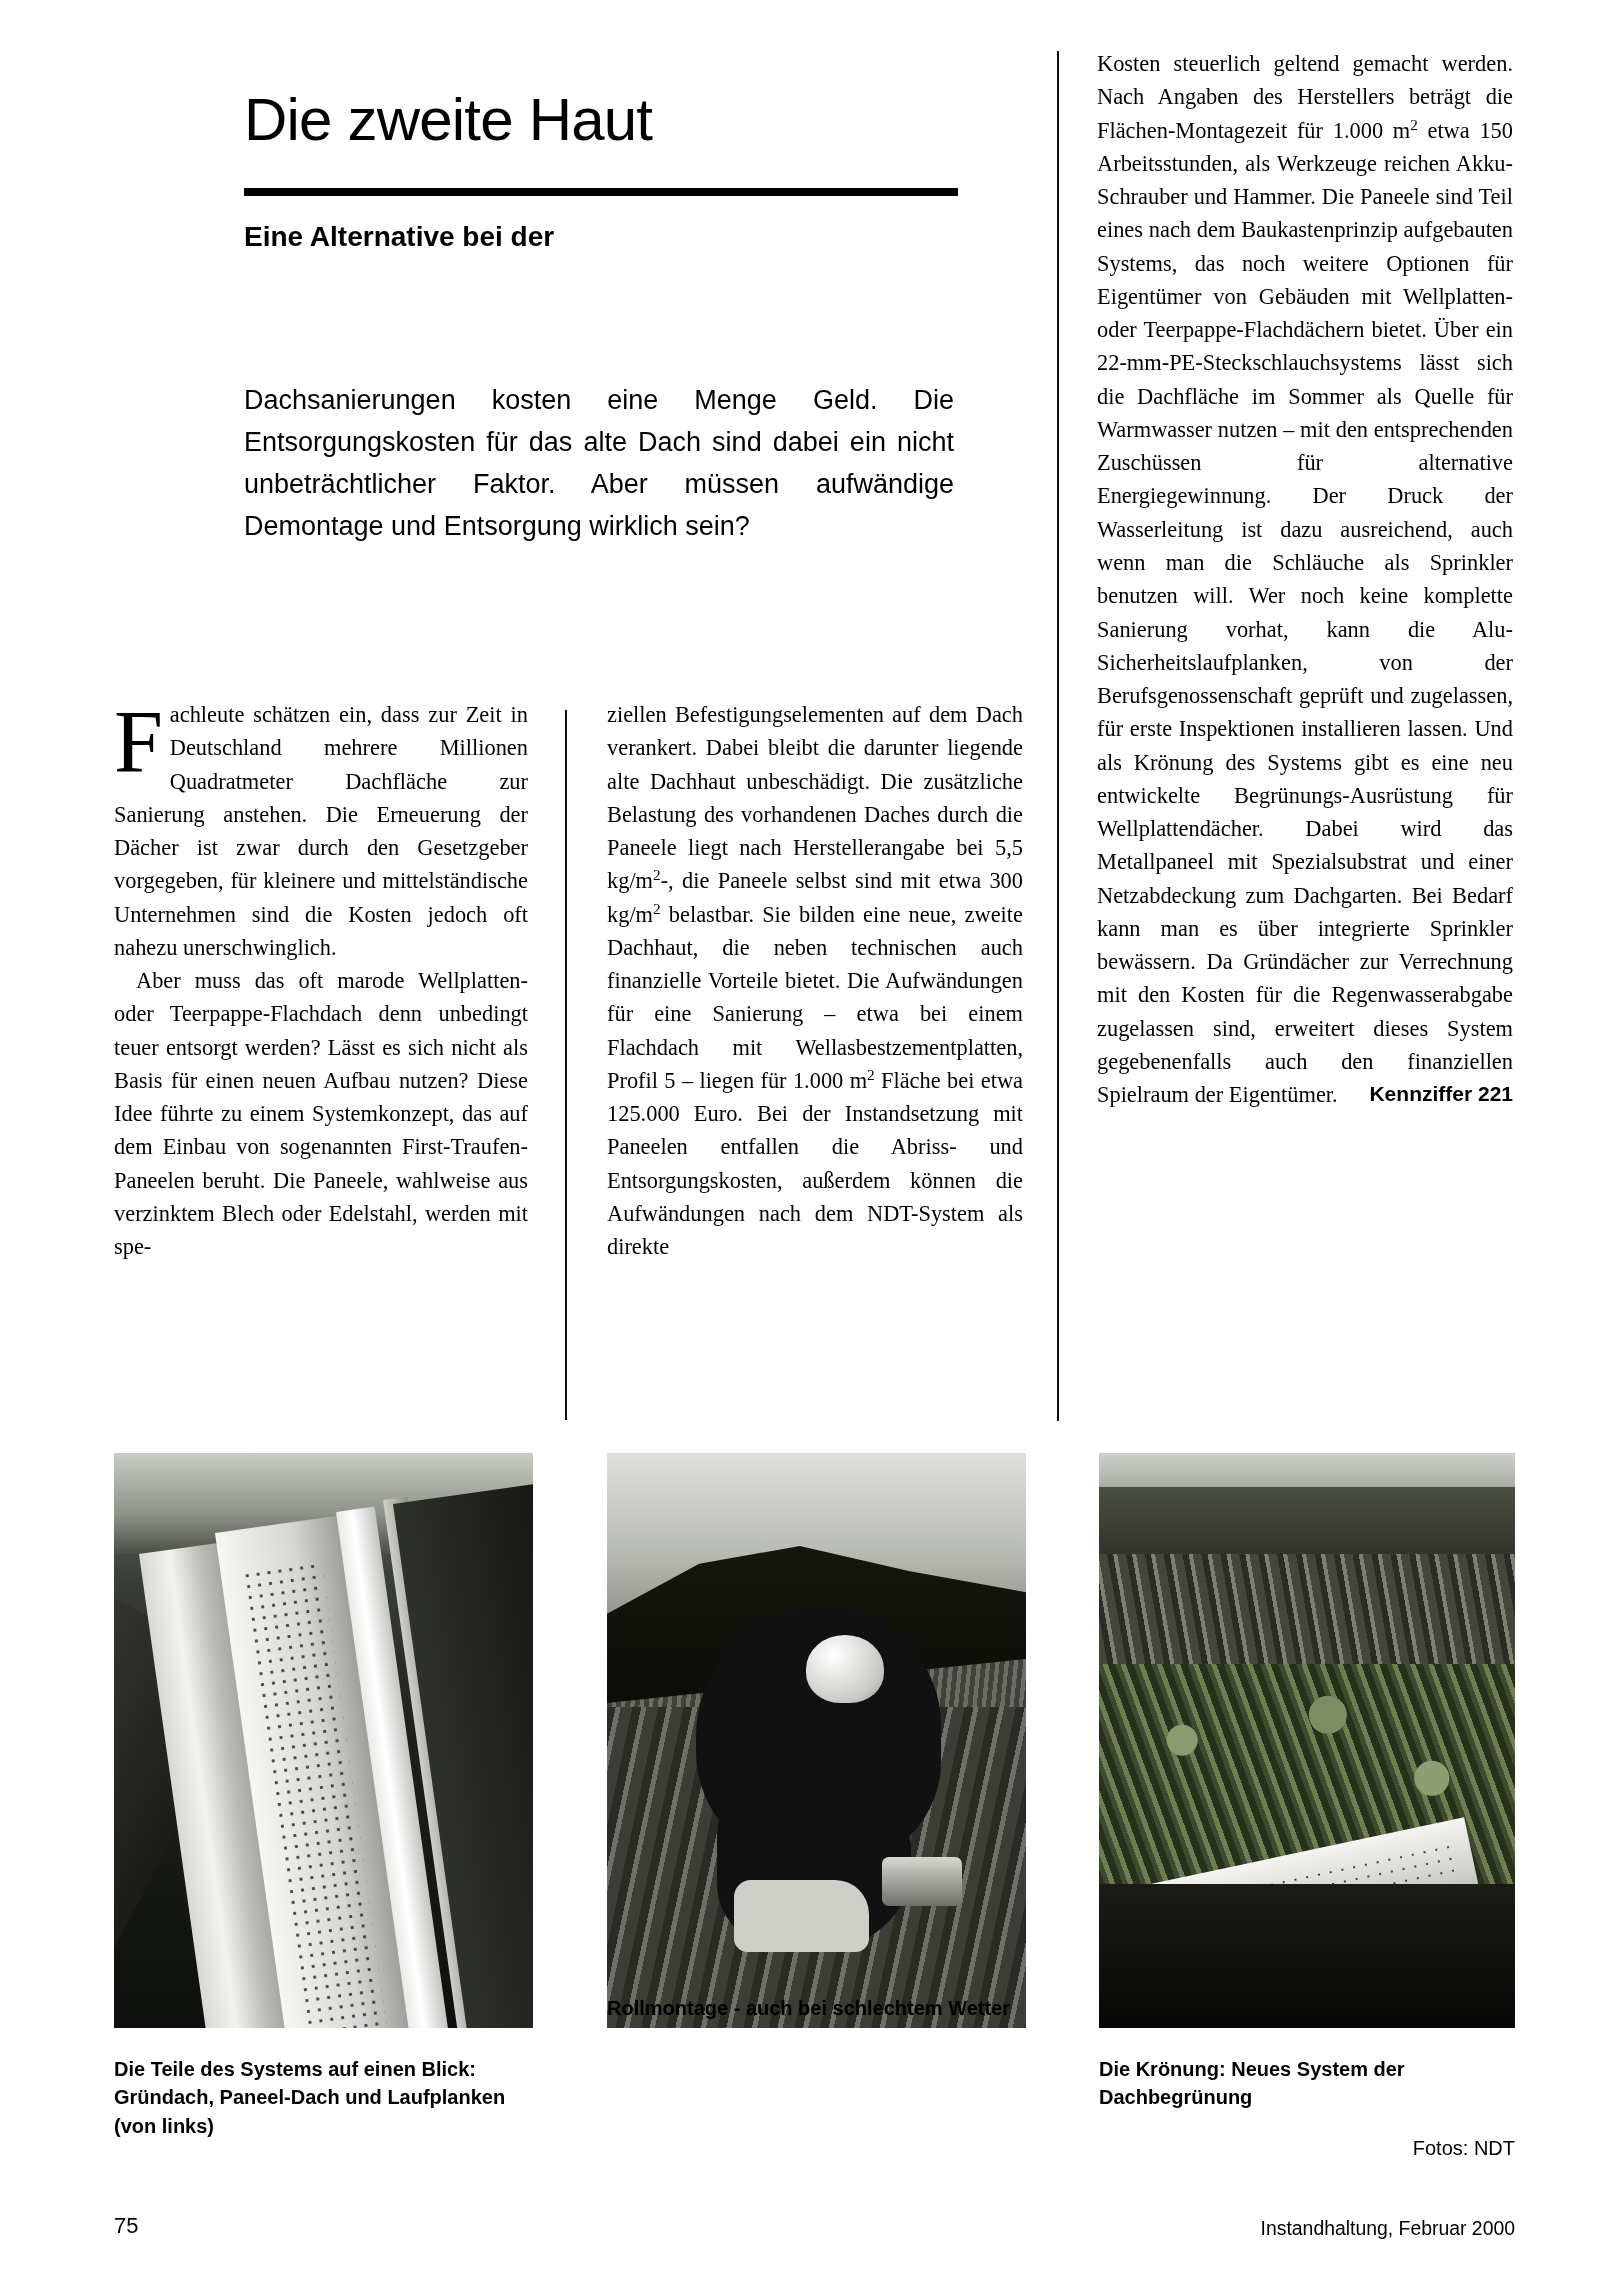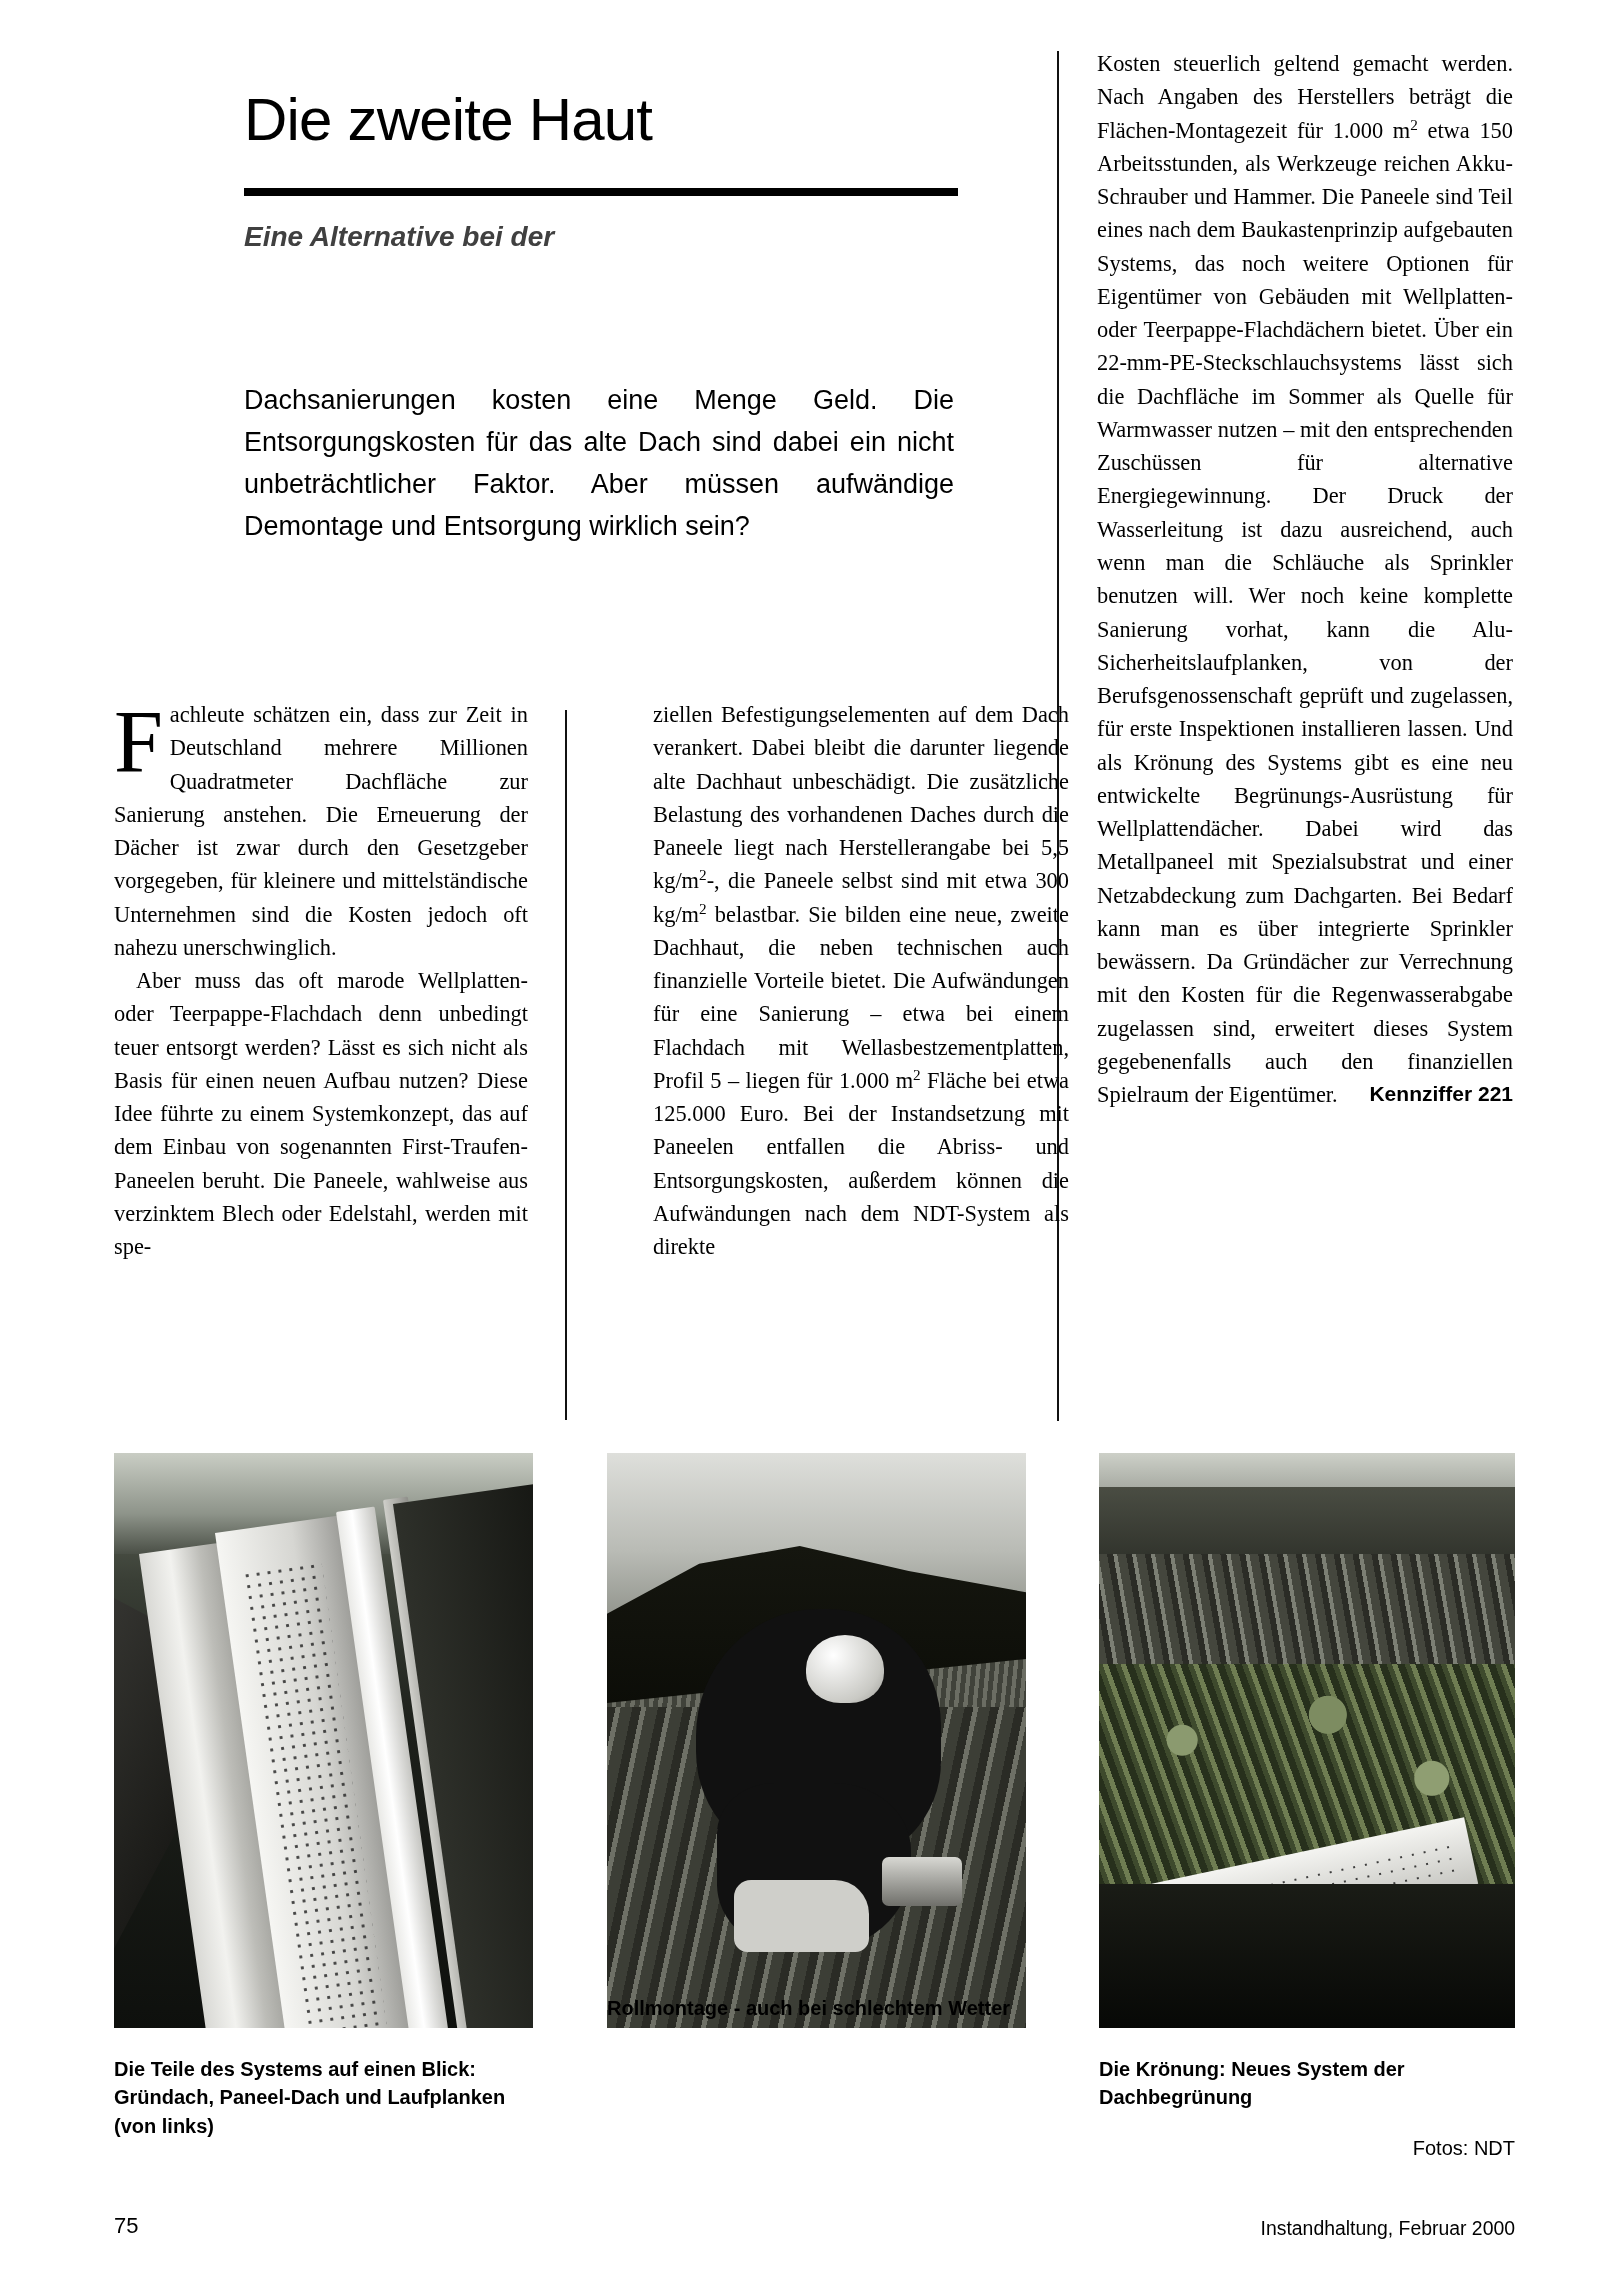--- a/index.html
+++ b/index.html
@@ -45,22 +45,21 @@
   }
   .subhead {
     position: absolute;
     left: 244px;
     top: 218px;
     width: 719px;
     font-family: "Liberation Sans", sans-serif;
     font-weight: bold;
     font-size: 28px;
     line-height: 1.38;
-    color: #404040;
-    font-style: italic;
+    color: #000000;
   }
   .lede {
     position: absolute;
     left: 244px;
     top: 379px;
     width: 710px;
     font-family: "Liberation Sans", sans-serif;
     font-size: 27px;
     line-height: 1.56;
     color: #000;
@@ -74,21 +73,21 @@
     font-size: 22.4px;
     line-height: 1.485;
     text-align: justify;
     color: #000;
     hyphens: manual;
   }
   .col p { margin: 0; text-indent: 0; }
   .col p + p { text-indent: 22px; }
 
   #col1 { left: 114px; top: 698px; width: 414px; }
-  #col2 { left: 607px; top: 698px; width: 416px; margin-left: 46px; }
+  #col2 { left: 607px; top: 698px; width: 416px; }
   #col3 { left: 1097px; top: 47px; width: 416px; }
 
   .col-divider {
     position: absolute;
     background: #111;
     width: 1.7px;
   }
   #divider-1 { left: 565px; top: 710px; height: 710px; }
   #divider-2 { left: 1057px; top: 51px; height: 1370px; }
 

